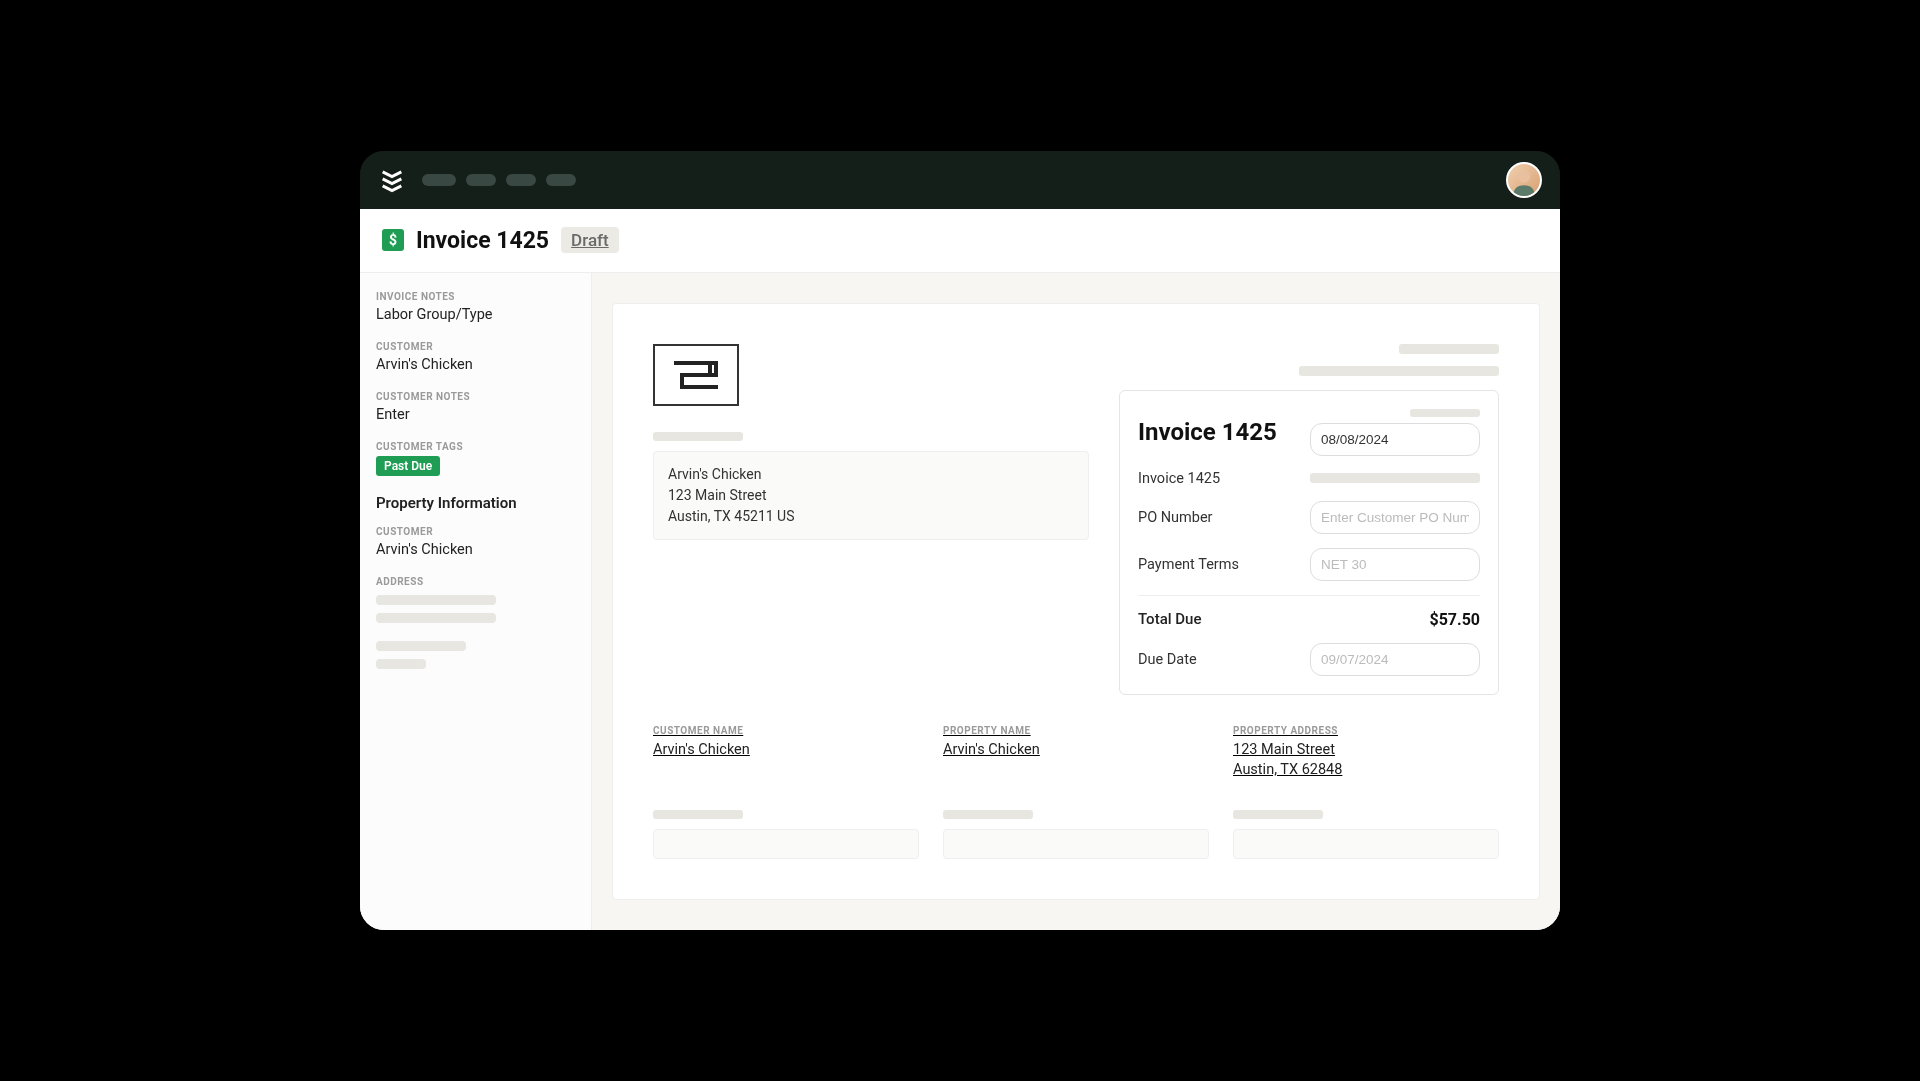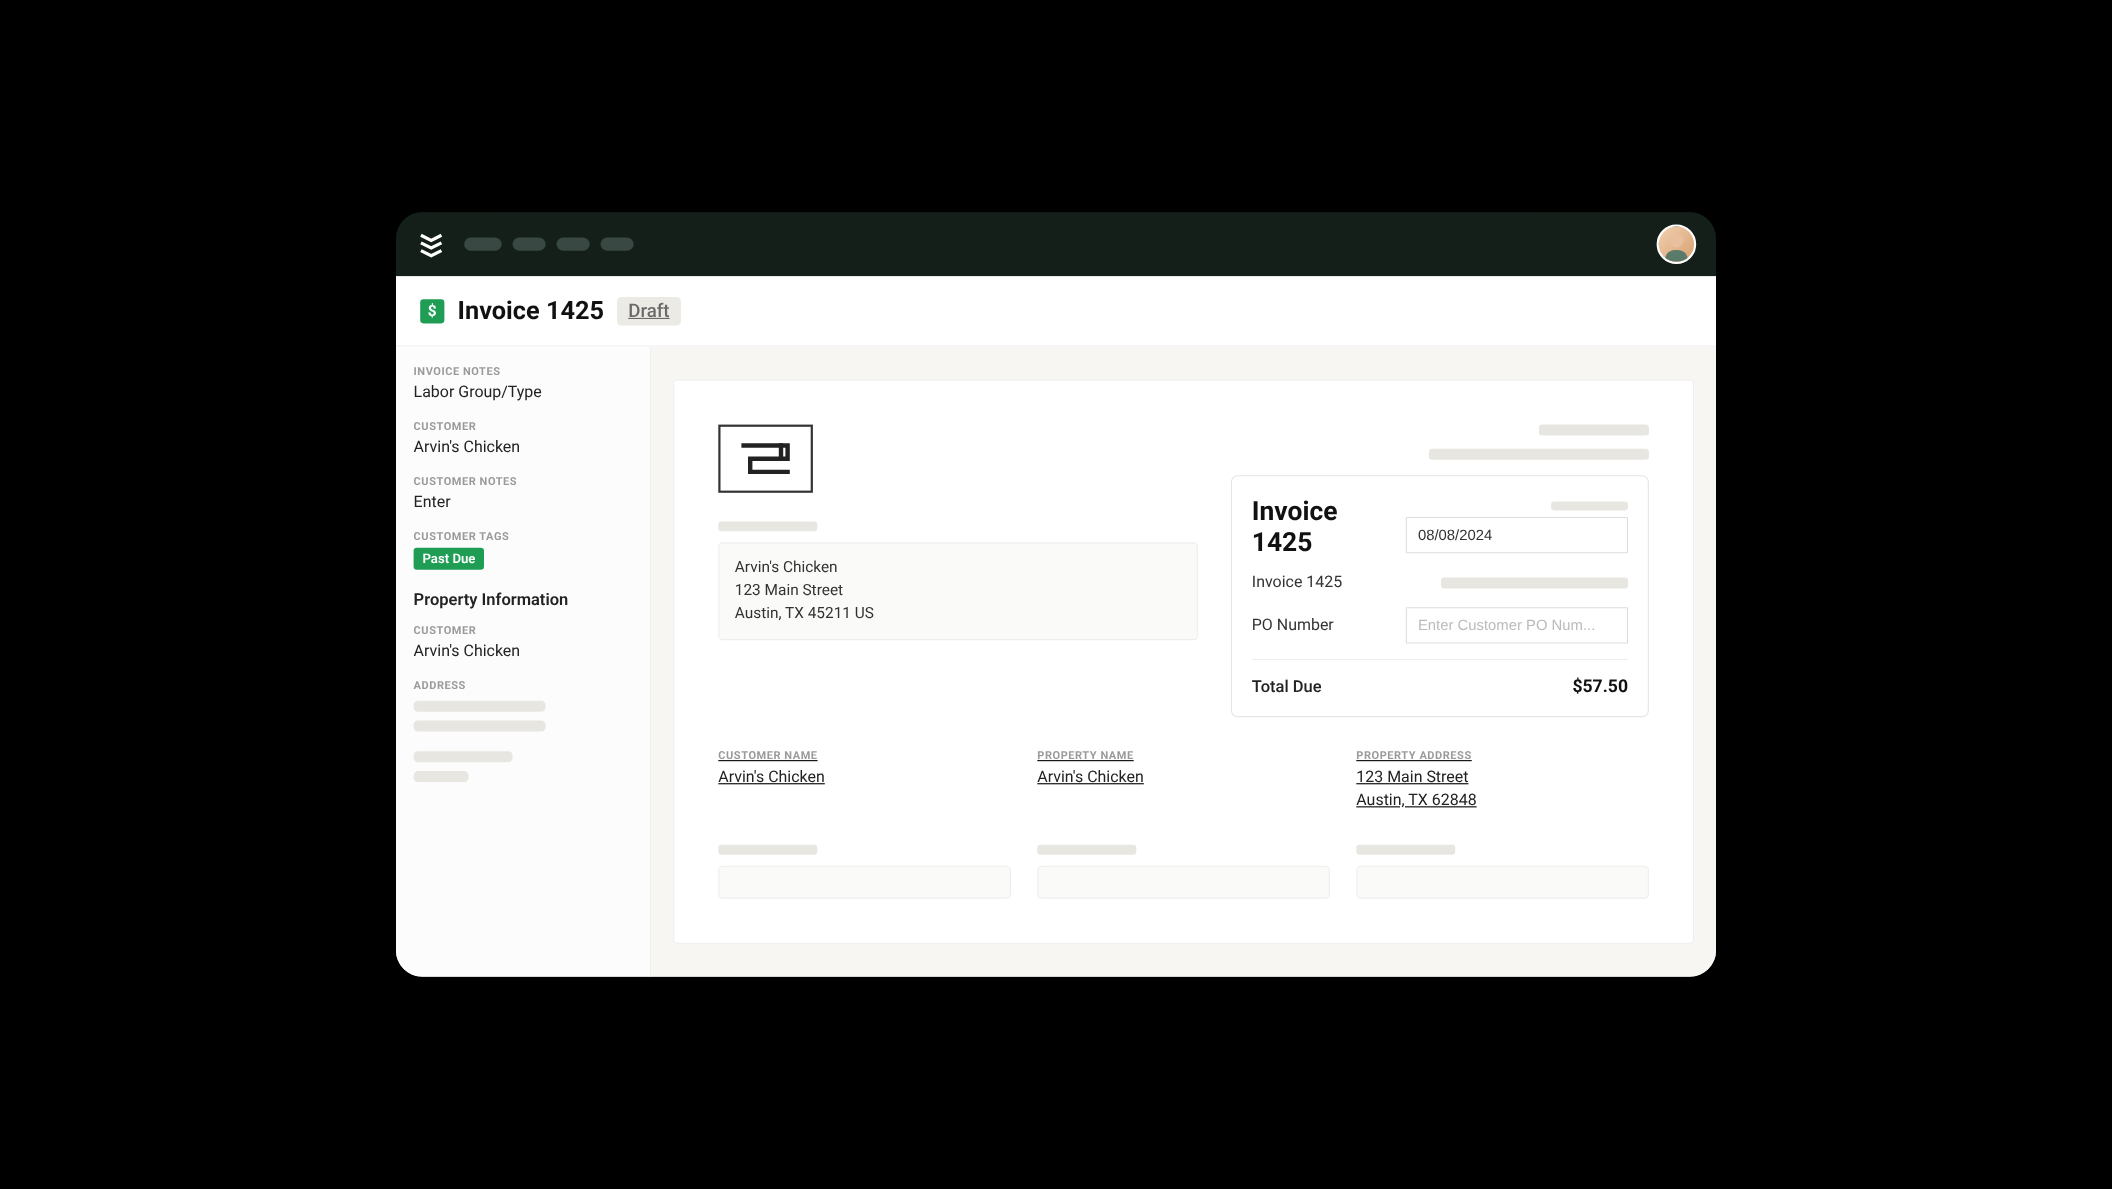--- a/index.html
+++ b/index.html
@@ -48,21 +48,21 @@
 .addr-box { background: #fafaf8; border: 1px solid #eee; padding: 12px 14px; border-radius: 4px; }
 .addr-line { font-size: 14px; color: #333; line-height: 1.5; }
 .inv-right { width: 380px; }
 .right-skel { background: #e8e6e0; height: 10px; border-radius: 3px; width: 100px; margin-bottom: 12px; margin-left: auto; }
 .right-skel2 { background: #e8e6e0; height: 10px; border-radius: 3px; width: 200px; margin-bottom: 14px; margin-left: auto; }
 .details-card { border: 1px solid #e5e5e5; border-radius: 6px; padding: 18px; }
 .details-row { display: flex; align-items: center; justify-content: space-between; margin-bottom: 14px; gap: 14px; }
 .details-row:last-child { margin-bottom: 0; }
 .details-row-title .dtitle { font-size: 24px; font-weight: 700; color: #111; }
 .dlabel { font-size: 14.5px; color: #333; }
-.dinput { border: 1px solid #ddd; border-radius: 1px; padding: 8px 10px; font-size: 13.5px; color: #333; background: #fff; width: 202px; }
+.dinput { border: 1px solid #ddd; border-radius: 12px; padding: 8px 10px; font-size: 13.5px; color: #333; background: #fff; width: 170px; }
 .dinput.placeholder { color: #bbb; }
 .dinput::placeholder { color: #bbb; }
 .dskel { background: #e8e6e0; height: 10px; border-radius: 3px; width: 170px; }
 .total-row { border-top: 1px solid #eee; padding-top: 14px; margin-top: 4px; display: flex; justify-content: space-between; align-items: center; }
 .total-label { font-size: 15px; color: #222; font-weight: 500; }
 .total-amount { font-size: 16px; font-weight: 700; color: #111; }
 .inv-bottom { display: flex; gap: 24px; margin-top: 30px; }
 .inv-col { flex: 1; text-decoration: underline; }
 .col-label { font-size: 10px; font-weight: 700; color: #9a9a9a; letter-spacing: 0.5px; text-transform: uppercase; }
 .col-value { font-size: 14.5px; color: #222; margin-top: 4px; line-height: 1.4; }
@@ -168,23 +168,31 @@
                   </div>
                 </div>
                 <div class="details-row">
                   <div class="dlabel">Invoice 1425</div>
                   <div class="dskel"></div>
                 </div>
                 <div class="details-row">
                   <div class="dlabel">PO Number</div>
                   <input class="dinput" placeholder="Enter Customer PO Num..." style="">
                 </div>
+                <div class="details-row">
+                  <div class="dlabel">Payment Terms</div>
+                  <input class="dinput placeholder" value="NET 30" style="">
+                </div>
                 <div class="total-row">
                   <div class="total-label">Total Due</div>
                   <div class="total-amount">$57.50</div>
+                </div>
+                <div class="details-row" style="margin-top:14px;">
+                  <div class="dlabel">Due Date</div>
+                  <input class="dinput placeholder" value="09/07/2024" style="">
                 </div>
               </div>
             </div>
           </div>
 
           <div class="inv-bottom">
             <div class="inv-col">
               <div class="col-label">CUSTOMER NAME</div>
               <div class="col-value">Arvin's Chicken</div>
             </div>

